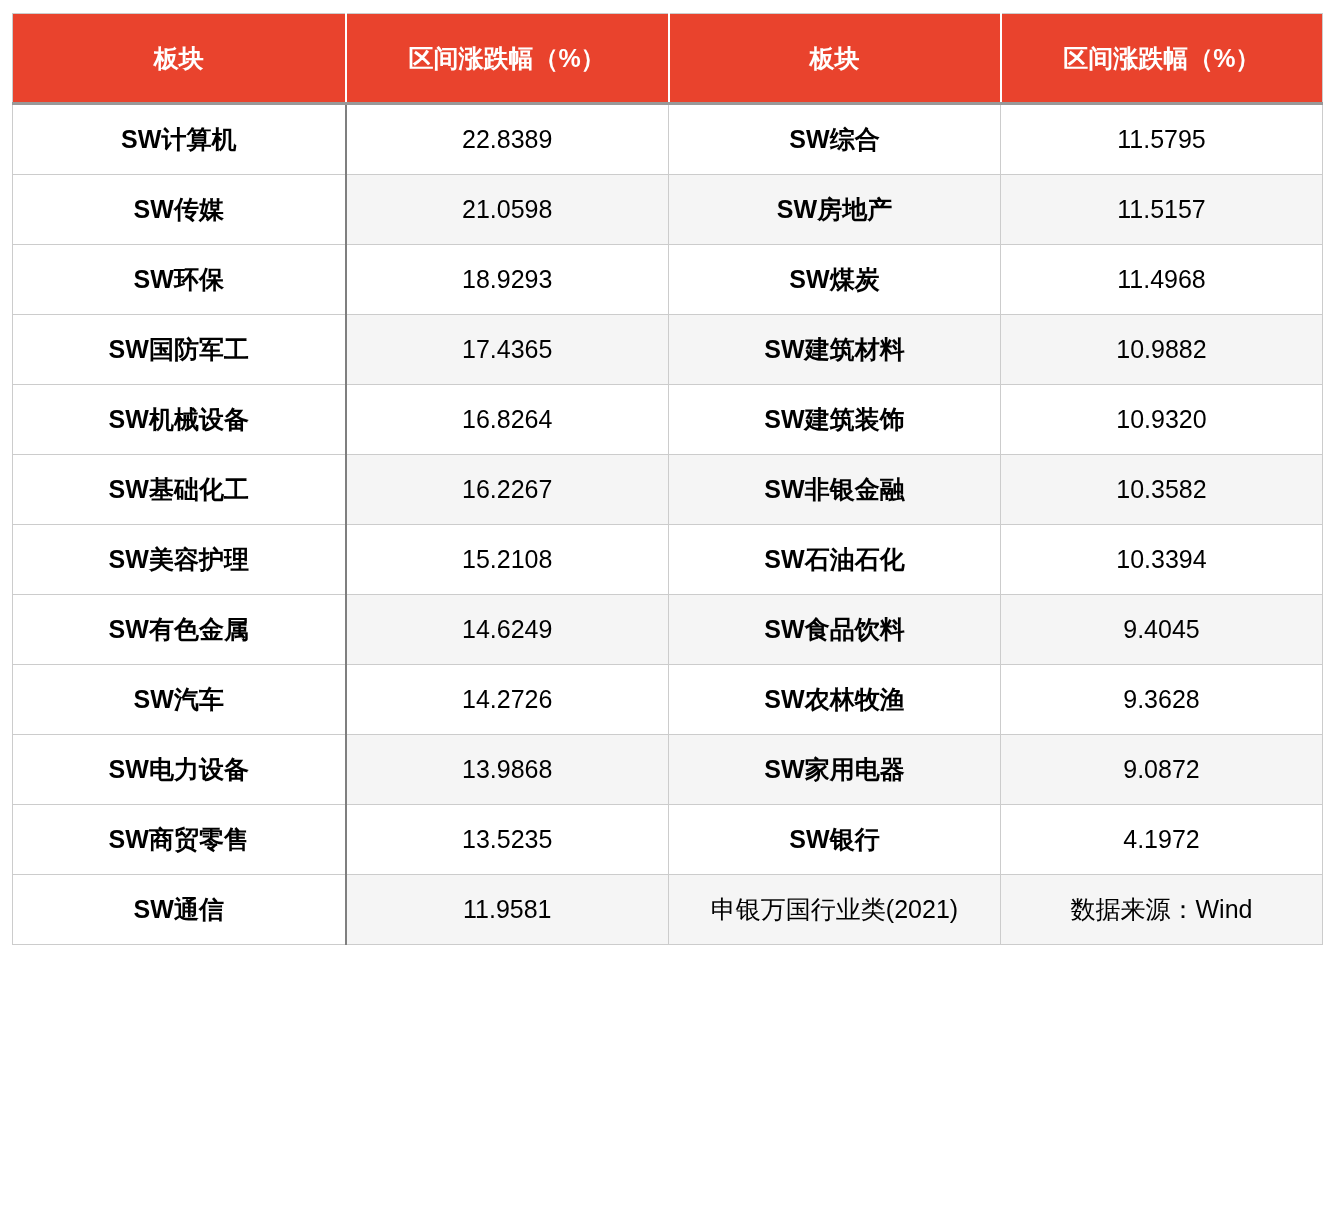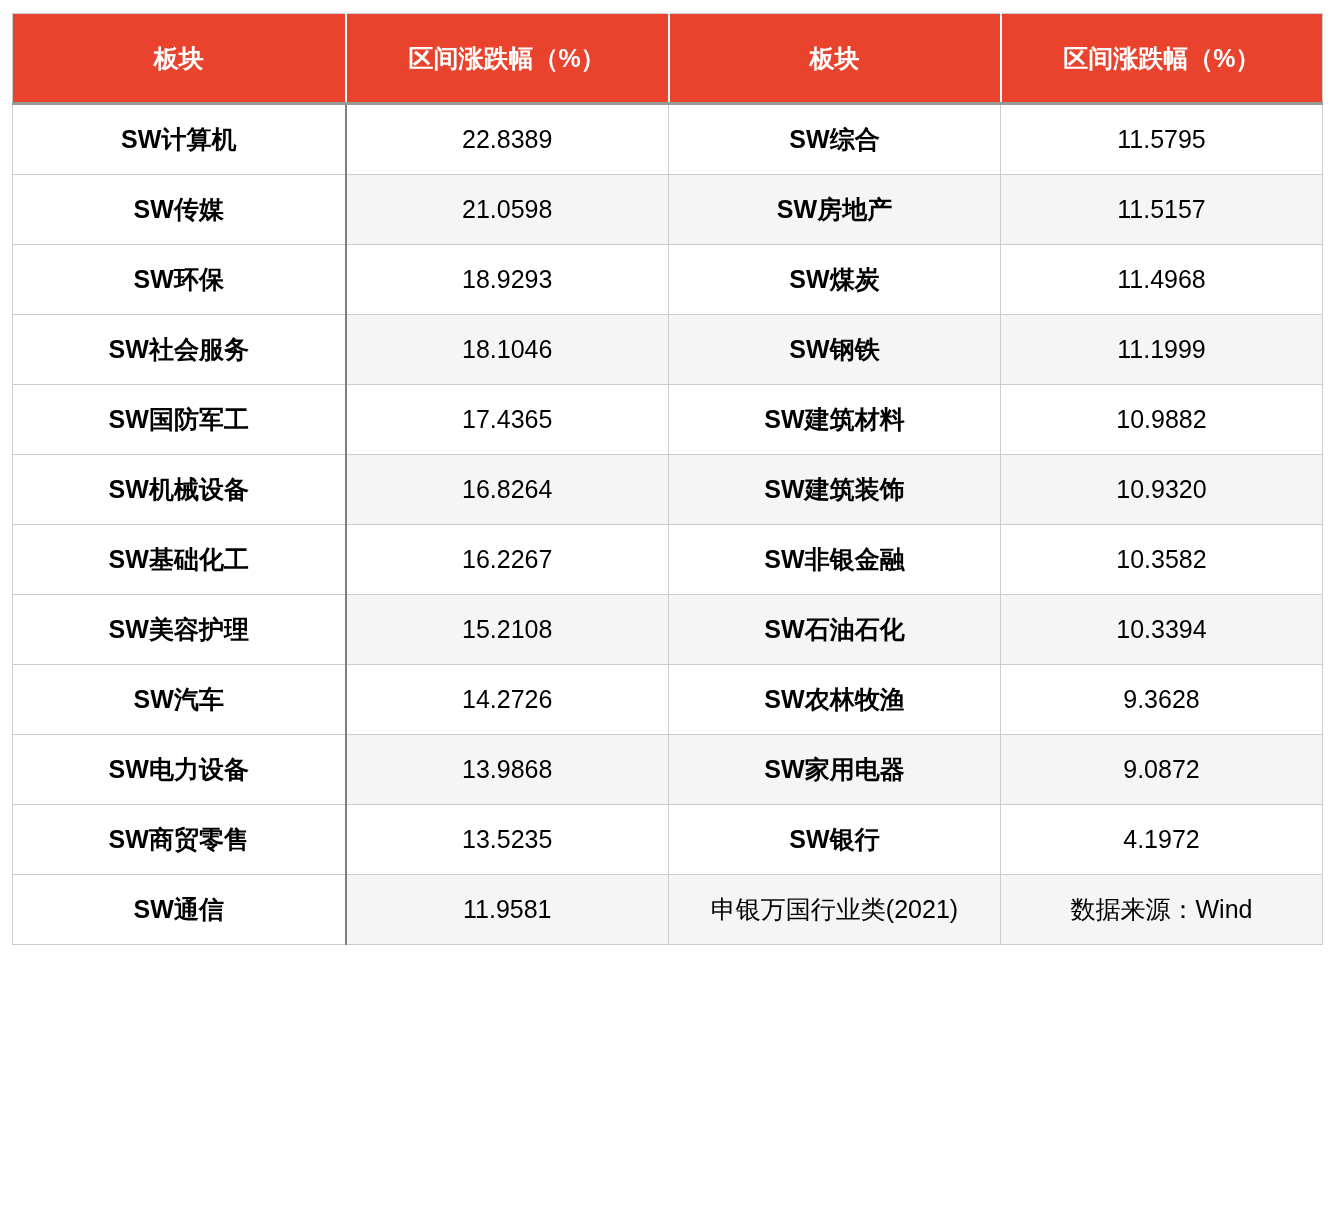--- a/index.html
+++ b/index.html
@@ -98,26 +98,20 @@
         <td class="name">SW房地产</td>
         <td class="val">11.5157</td>
       </tr>
       <tr>
         <td class="name">SW环保</td>
         <td class="val">18.9293</td>
         <td class="name">SW煤炭</td>
         <td class="val">11.4968</td>
       </tr>
       <tr>
-        <td class="name">SW社会服务</td>
-        <td class="val">18.1046</td>
-        <td class="name">SW钢铁</td>
-        <td class="val">11.1999</td>
-      </tr>
-      <tr>
         <td class="name">SW国防军工</td>
         <td class="val">17.4365</td>
         <td class="name">SW建筑材料</td>
         <td class="val">10.9882</td>
       </tr>
       <tr>
         <td class="name">SW机械设备</td>
         <td class="val">16.8264</td>
         <td class="name">SW建筑装饰</td>
         <td class="val">10.9320</td>
@@ -126,20 +120,26 @@
         <td class="name">SW基础化工</td>
         <td class="val">16.2267</td>
         <td class="name">SW非银金融</td>
         <td class="val">10.3582</td>
       </tr>
       <tr>
         <td class="name">SW美容护理</td>
         <td class="val">15.2108</td>
         <td class="name">SW石油石化</td>
         <td class="val">10.3394</td>
+      </tr>
+      <tr>
+        <td class="name">SW有色金属</td>
+        <td class="val">14.6249</td>
+        <td class="name">SW食品饮料</td>
+        <td class="val">9.4045</td>
       </tr>
       <tr>
         <td class="name">SW汽车</td>
         <td class="val">14.2726</td>
         <td class="name">SW农林牧渔</td>
         <td class="val">9.3628</td>
       </tr>
       <tr>
         <td class="name">SW电力设备</td>
         <td class="val">13.9868</td>

